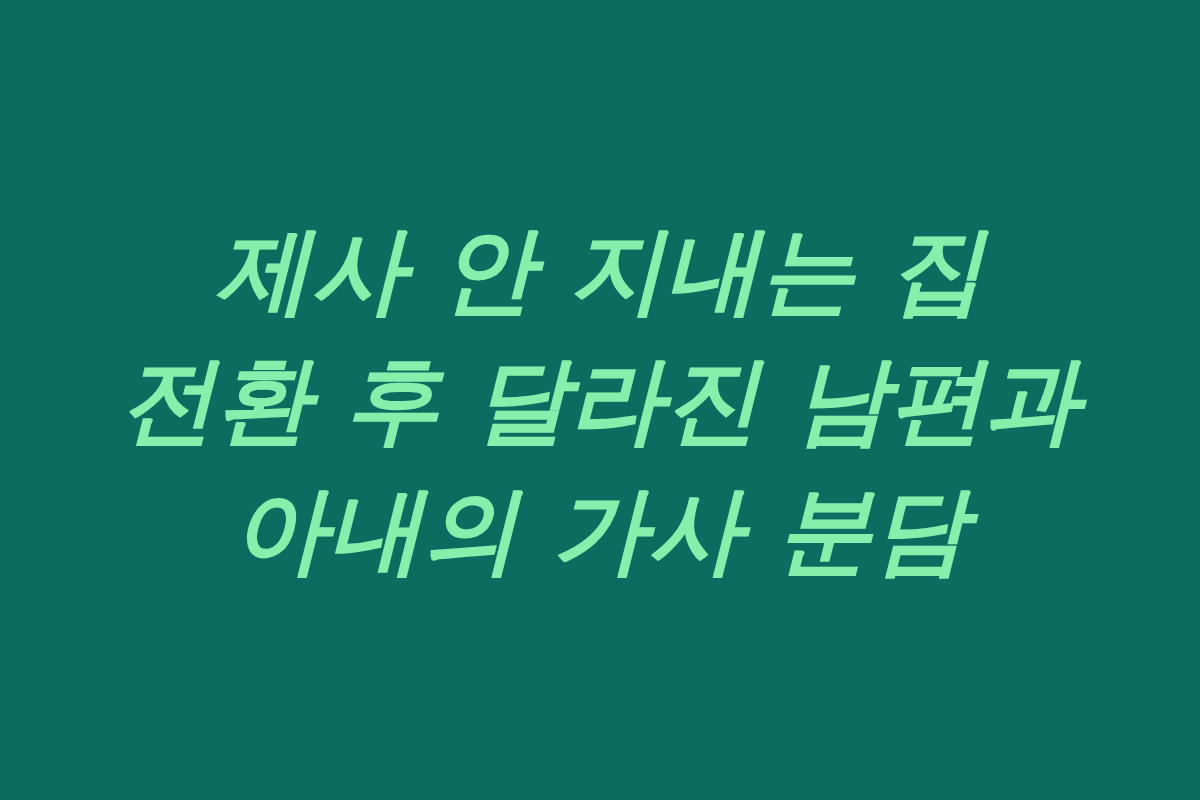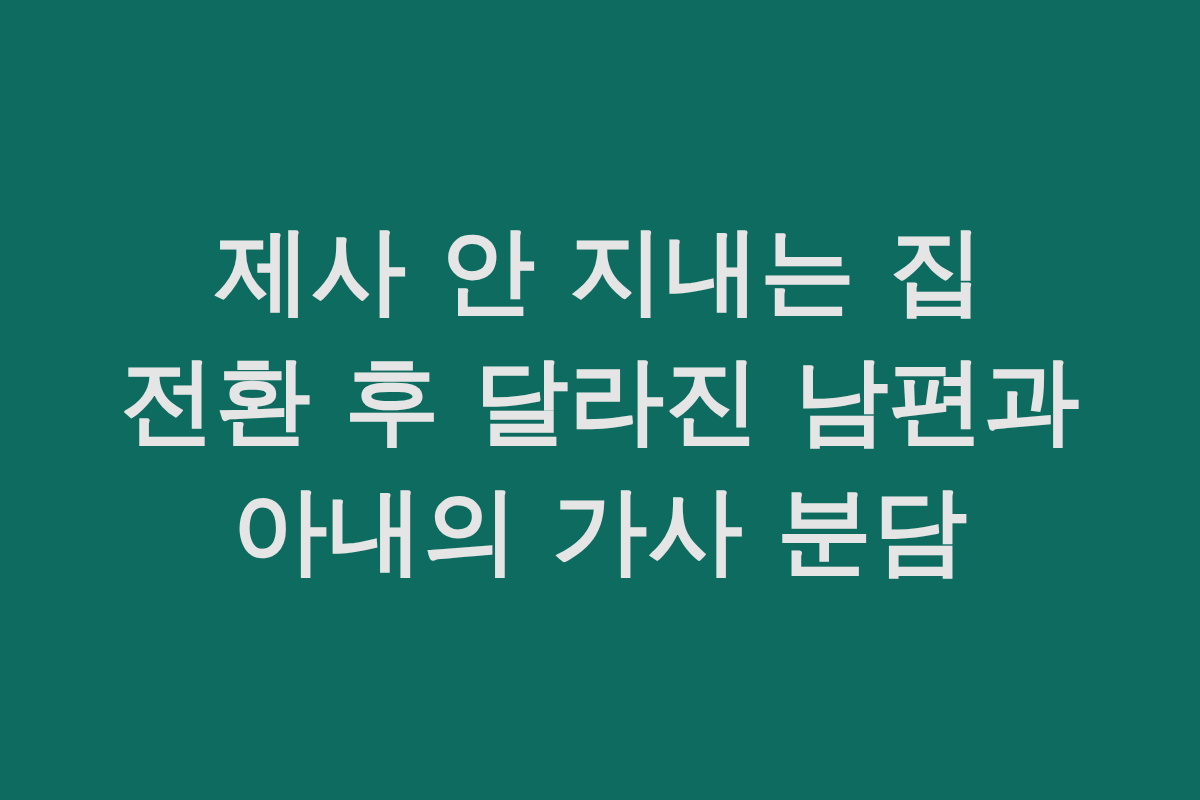--- a/index.html
+++ b/index.html
@@ -47,17 +47,17 @@
     -webkit-font-smoothing: antialiased;
   }
 </style>
 </head>
 <body>
 
 <div id="poster-canvas" style="background-color: rgb(14, 107, 96);">
 
   <div id="headline-block">
 
-    <h1 id="headline-text" style="color: #e5e5e5; text-align: center;">제사 안 지내는 집 전환 후 달라진 남편과 아내의 가사 분담</h1>
+    <h1 id="headline-text" style="color: #86efac; text-align: center; font-style: italic;">제사 안 지내는 집 전환 후 달라진 남편과 아내의 가사 분담</h1>
 
   </div>
 
 </div>
 
 </body></html>

